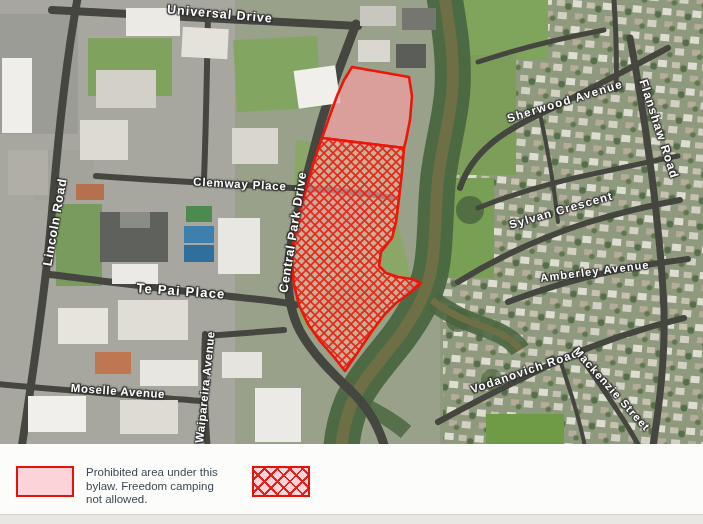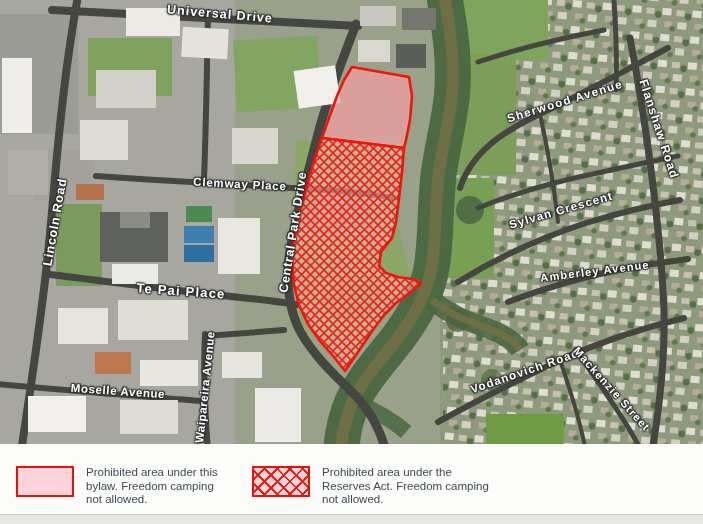--- a/index.html
+++ b/index.html
@@ -166,18 +166,17 @@
       </div>
   </div>
 
   <div id="legend">
     <div class="legend-item" id="legend-item-bylaw">
       <span class="swatch"></span>
       <span class="legend-label">Prohibited area under this bylaw. Freedom camping not allowed.</span>
     </div>
     <div class="legend-item" id="legend-item-reserves">
       <span class="swatch hatch"></span>
-      <span class="legend-label">Prohibited area under the Reserves Act. Freedom camping not allowed.</span>
     </div>
   </div>
 
   <div id="footer-strip"></div>
 </div>
 
 </body></html>

